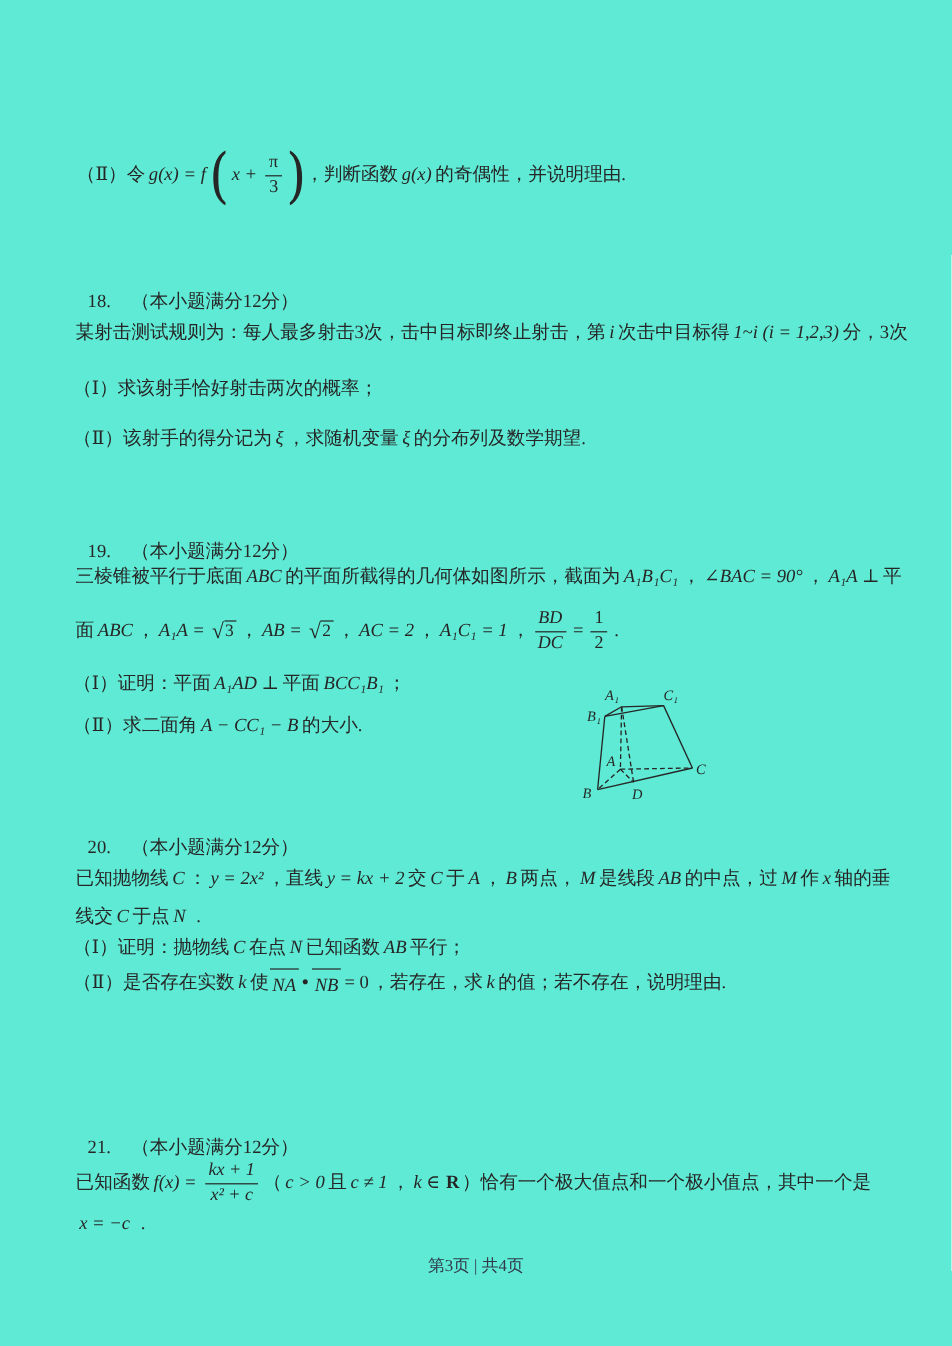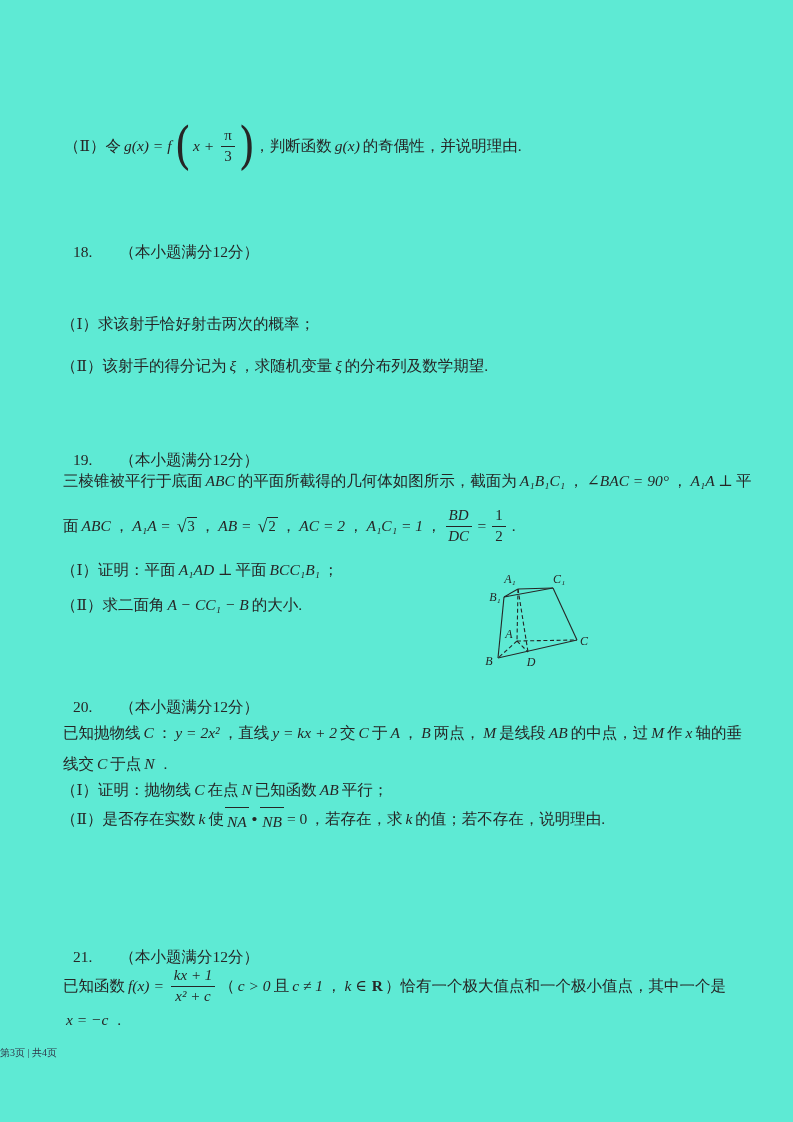--- a/index.html
+++ b/index.html
@@ -8,48 +8,49 @@
     font-family:"Liberation Serif","DejaVu Serif",serif;color:#262626;
   }
   .line{
     position:absolute;display:flex;align-items:center;height:24px;
     font-size:15.5px;white-space:pre;line-height:1.25;
   }
   .cn{font-family:"Liberation Serif","DejaVu Serif",serif;font-style:normal;}
   .m{font-family:"Liberation Serif","DejaVu Serif",serif;font-style:italic;margin:0 3px;}
   .n{font-style:normal;margin:0 2px;}
   .b{font-style:normal;font-weight:bold;margin:0 2px;}
-  .qn{margin-right:27px;}
+  .qn{margin-right:17px;}
   .frac{display:inline-flex;flex-direction:column;align-items:center;vertical-align:middle;
         margin:0 4px;font-size:15px;line-height:1.15;font-style:normal;}
   .frac.fi{font-style:italic;}
   .frac .fn{display:block;border-bottom:1.2px solid #262626;padding:0 3px 1px;text-align:center;}
   .frac .fd{display:block;padding-top:1px;text-align:center;}
   .sqrt{display:inline-flex;align-items:flex-start;margin:0 3px;font-style:normal;}
   .sqrt .rs{font-size:18px;line-height:1;}
   .sqrt .rv{border-top:1.3px solid #262626;padding:1px 2px 0 1px;font-size:14.5px;line-height:1.1;}
   .ov{border-top:1.3px solid #262626;font-style:italic;padding:4px 2px 0;margin:0 1px;}
   .bigp{font-size:50px;line-height:0;font-weight:300;font-style:normal;
         font-family:"DejaVu Serif",serif;transform:scaleX(.85);margin:0 -2px;}
-  #footer{position:absolute;top:1046px;left:0;width:100%;text-align:left;
-          font-size:10px;color:#30384a;}
+  #footer{position:absolute;top:1046px;left:0;width:100%;text-align:center;
+          font-size:14px;color:#30384a;}
   #figure{position:absolute;left:452px;top:566px;}
   #figure line{stroke:#262626;stroke-width:1.1;}
   #figure .dash{stroke-dasharray:4 2.6;}
   #figure text{font-family:"Liberation Serif","DejaVu Serif",serif;font-style:italic;
                font-size:12px;fill:#262626;text-anchor:middle;}
 </style>
 </head>
 <body>
 
 <div id="page">
 
   <div class="line" style="left:64px;top:117px;height:58px"><span class="cn">（Ⅱ）令</span><span class="m">g(x) = f</span><span class="bigp">(</span><span class="m">x +</span><span class="frac"><span class="fn">π</span><span class="fd">3</span></span><span class="bigp">)</span><span class="cn">，判断函数</span><span class="m">g(x)</span><span class="cn">的奇偶性，并说明理由.</span></div>
 
   <div class="line" style="left:73px;top:240px"><span class="qn">18.</span><span class="cn">（本小题满分12分）</span></div>
+  <div class="line" style="left:63px;top:266px"><span class="cn">某射击测试规则为：每人最多射击3次，击中目标即终止射击，第</span><span class="m">i</span><span class="cn">次击中目标得</span><span class="m">1~i (i = 1,2,3)</span><span class="cn">分，3次</span></div>
   <div class="line" style="left:61px;top:312px"><span class="cn">（Ⅰ）求该射手恰好射击两次的概率；</span></div>
   <div class="line" style="left:61px;top:354px"><span class="cn">（Ⅱ）该射手的得分记为</span><span class="m">ξ</span><span class="cn">，求随机变量</span><span class="m">ξ</span><span class="cn">的分布列及数学期望.</span></div>
 
   <div class="line" style="left:73px;top:448px"><span class="qn">19.</span><span class="cn">（本小题满分12分）</span></div>
   <div class="line" style="left:63px;top:469px"><span class="cn">三棱锥被平行于底面</span><span class="m">ABC</span><span class="cn">的平面所截得的几何体如图所示，截面为</span><span class="m">A₁B₁C₁</span><span class="cn">，</span><span class="m">∠BAC = 90°</span><span class="cn">，</span><span class="m">A₁A ⊥</span><span class="cn">平</span></div>
   <div class="line" style="left:63px;top:505px;height:42px"><span class="cn">面</span><span class="m">ABC</span><span class="cn">，</span><span class="m">A₁A =</span><span class="sqrt"><span class="rs">√</span><span class="rv">3</span></span><span class="cn">，</span><span class="m">AB =</span><span class="sqrt"><span class="rs">√</span><span class="rv">2</span></span><span class="cn">，</span><span class="m">AC = 2</span><span class="cn">，</span><span class="m">A₁C₁ = 1</span><span class="cn">，</span><span class="frac fi"><span class="fn">BD</span><span class="fd">DC</span></span><span class="n">=</span><span class="frac"><span class="fn">1</span><span class="fd">2</span></span><span class="n">.</span></div>
   <div class="line" style="left:61px;top:593px"><span class="cn">（Ⅱ）求二面角</span><span class="m">A − CC₁ − B</span><span class="cn">的大小.</span></div>
   <div class="line" style="left:61px;top:558px"><span class="cn">（Ⅰ）证明：平面</span><span class="m">A₁AD ⊥</span><span class="cn">平面</span><span class="m">BCC₁B₁</span><span class="cn">；</span></div>
 
   <svg id="figure" width="150" height="108" viewBox="0 0 150 108">

